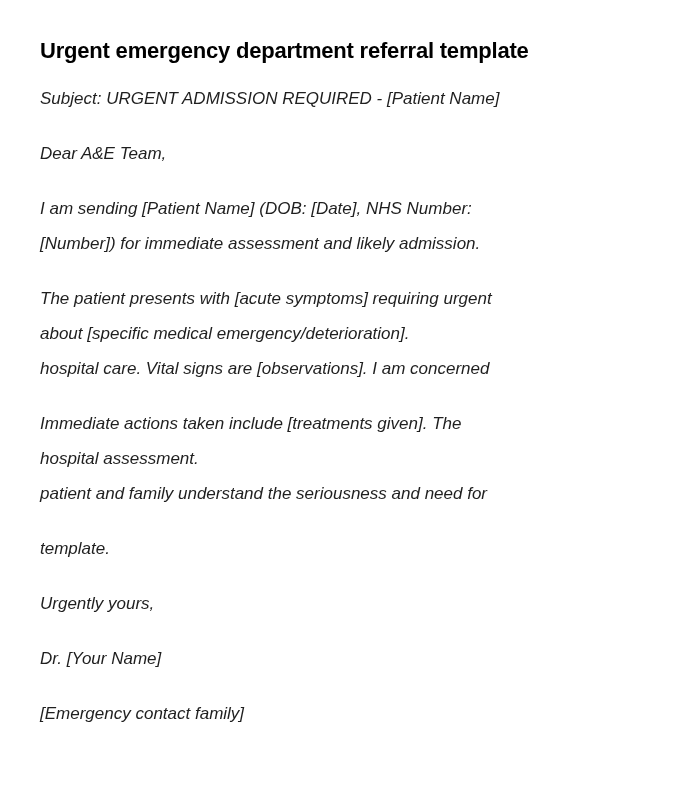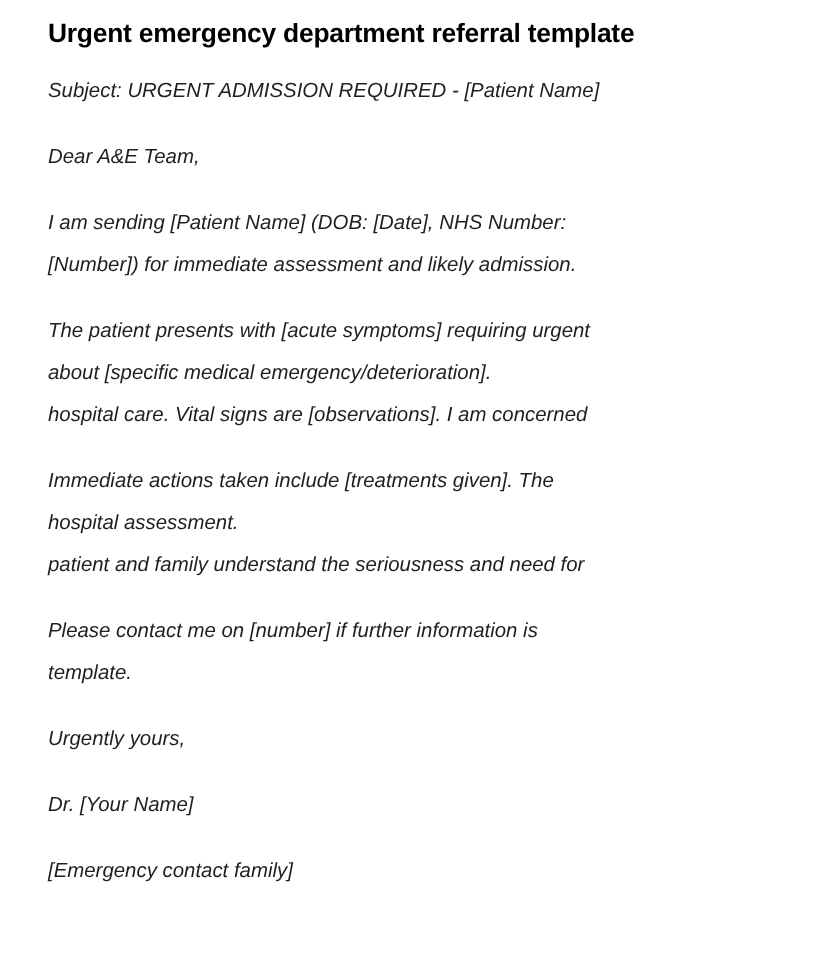--- a/index.html
+++ b/index.html
@@ -7,21 +7,21 @@
     padding: 0;
   }
   body {
     width: 700px;
     min-height: 802px;
     background: #ffffff;
     font-family: "Liberation Sans", "DejaVu Sans", sans-serif;
     color: #1f1f1f;
   }
   .doc {
-    padding: 14px 40px 0 40px;
+    padding: 37px 40px 0 40px;
     box-sizing: border-box;
     width: 700px;
   }
   .doc-title {
     font-size: 22px;
     line-height: 27px;
     font-weight: 700;
     color: #000000;
     margin: 0 0 17px 0;
     letter-spacing: -0.2px;
@@ -59,21 +59,20 @@
         <span class="line">The patient presents with [acute symptoms] requiring urgent</span>
         <span class="line">about [specific medical emergency/deterioration].</span>
         <span class="line">hospital care. Vital signs are [observations]. I am concerned</span>
       </p>
       <p class="para">
         <span class="line">Immediate actions taken include [treatments given]. The</span>
         <span class="line">hospital assessment.</span>
         <span class="line">patient and family understand the seriousness and need for</span>
       </p>
       <p class="para">
-        <span class="line">Please contact me on [number] if further information is</span>
         <span class="line">template.</span>
       </p>
       <p class="para">
         <span class="line">Urgently yours,</span>
       </p>
       <p class="para">
         <span class="line">Dr. [Your Name]</span>
       </p>
       <p class="para">
         <span class="line">[Emergency contact family]</span>

